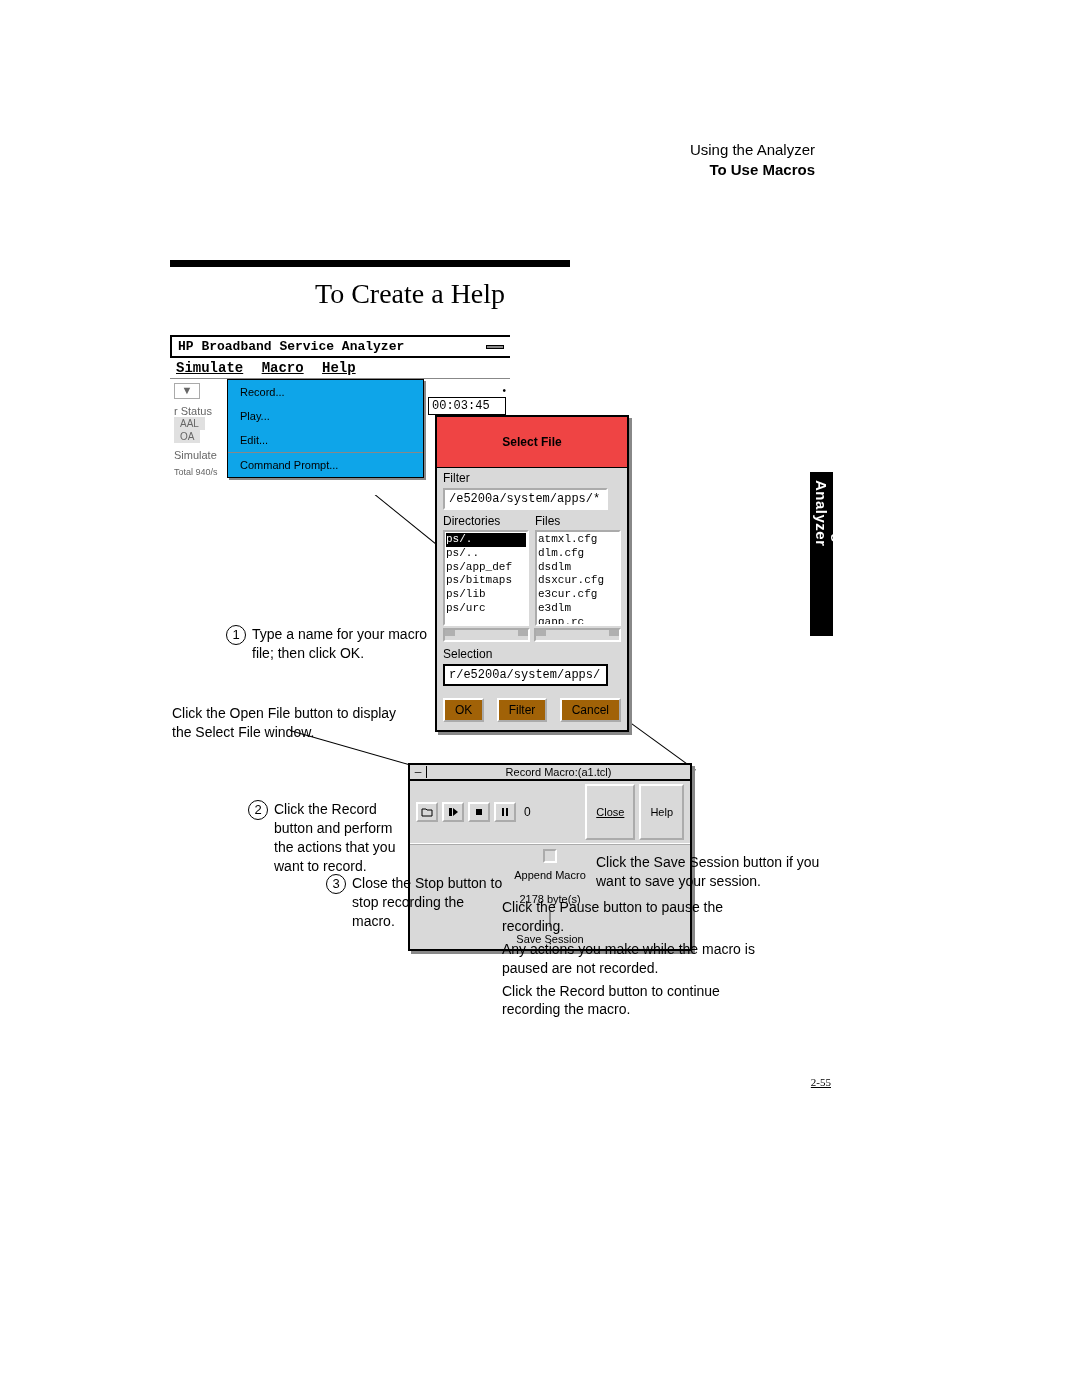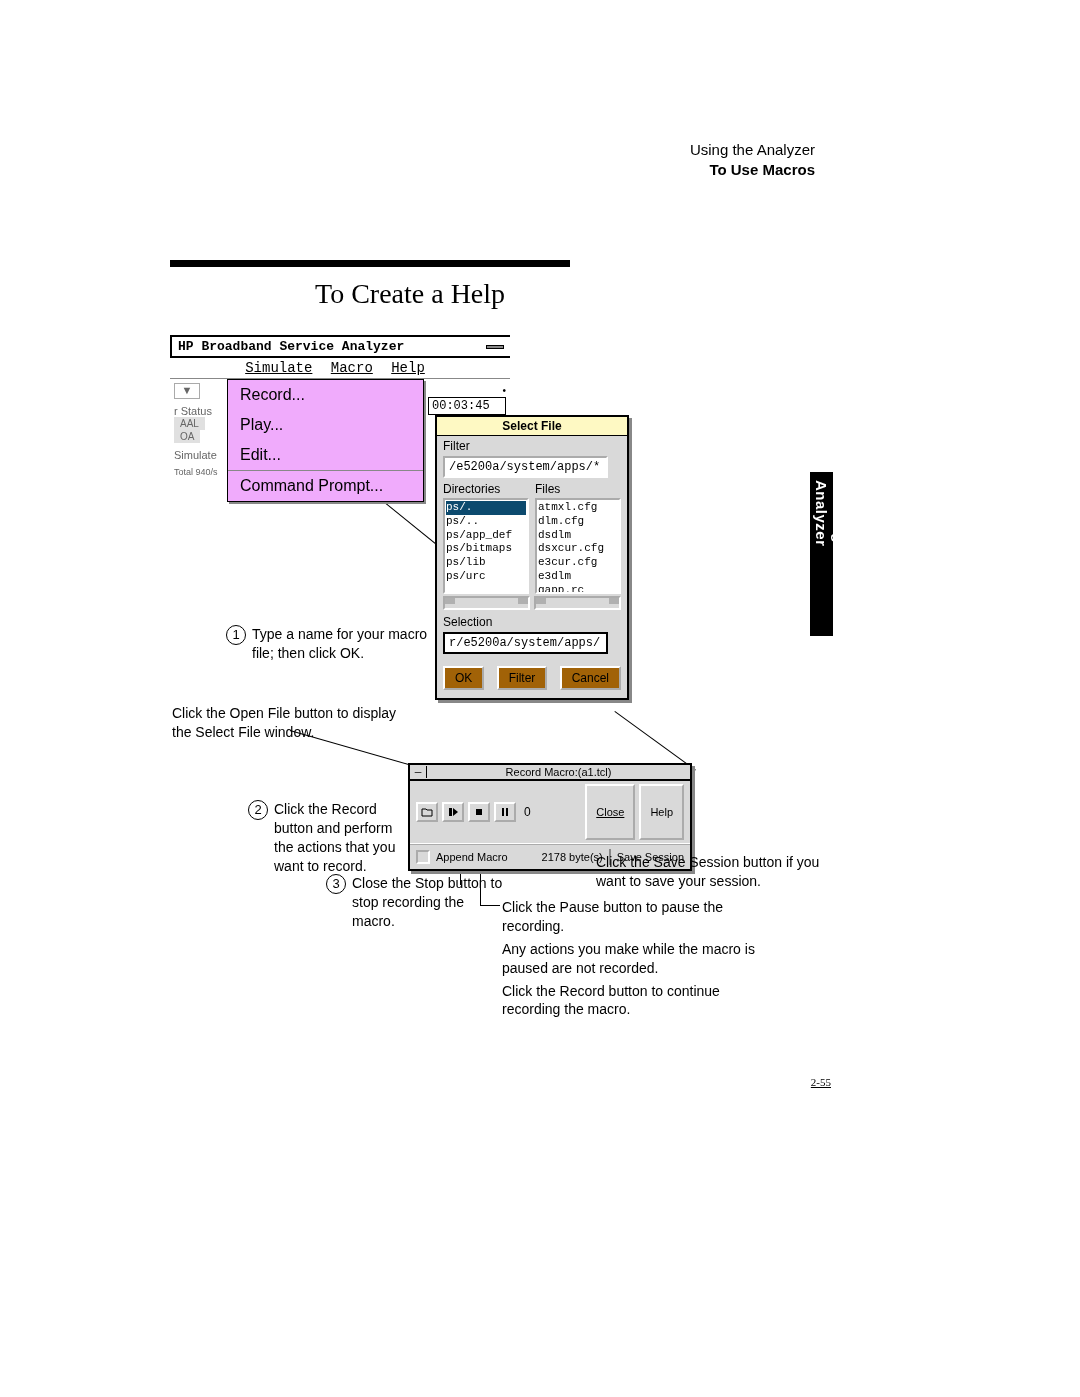--- a/index.html
+++ b/index.html
@@ -8,60 +8,60 @@
   .hdr .bold { font-weight:bold; }
   .sidetab { position:absolute; right:147px; top:472px; width:23px; height:164px; background:#000; color:#fff; }
   .sidetab .v { writing-mode:vertical-rl; text-orientation:mixed; font-family:Arial, Helvetica, sans-serif; font-weight:bold; font-size:15px; letter-spacing:0.5px; padding:8px 3px; }
   .sidetab .num { font-size:16px; }
   .rule { position:absolute; left:170px; top:260px; width:400px; height:7px; background:#000; }
   .title { position:absolute; left:315px; top:278px; font-size:28px; font-family:"Times New Roman", serif; }
   
   .mainwin { position:absolute; left:170px; top:335px; width:340px; height:160px; background:#fff; }
   .mw-tb { border:2px solid #000; border-right:none; font-family:"Courier New", monospace; font-weight:bold; font-size:13px; padding:2px 6px; display:flex; justify-content:space-between; align-items:center; }
   .mw-dash { display:inline-block; width:18px; height:4px; background:#888; box-shadow:inset 0 0 0 1px #000; }
-  .mw-menu { font-family:"Courier New", monospace; font-weight:normal; font-size:14px; padding:2px 6px; border-bottom:1px solid #888;text-align:center; }
+  .mw-menu { font-family:"Courier New", monospace; font-weight:bold; font-size:14px; padding:2px 6px; border-bottom:1px solid #888; }
   .mw-menu span { display:inline-block; margin-right:10px; }
   .mw-menu .u { text-decoration:underline; }
   .mw-body { display:flex; }
   .mw-left { width:100px; font-family:Arial,Helvetica,sans-serif; font-size:11px; color:#666; padding:4px 4px 0 4px; }
   .mw-left .tabrow span { display:inline-block; background:#e0e0e0; padding:1px 6px; margin-right:4px; font-size:10px; }
-  .mw-dropdown { position:relative; width:195px; background:#f0abfc; box-shadow:2px 2px 0 #888; border:1px solid #000; font-family:Arial, Helvetica, sans-serif; font-size:16px; }
+  .mw-dropdown { position:relative; width:195px; background:#0ea5e9; box-shadow:2px 2px 0 #888; border:1px solid #000; font-family:Arial, Helvetica, sans-serif; font-size:11px; }
   .mw-dropdown div { padding:6px 12px; }
   .mw-dropdown div + div { border-top:none; }
   .mw-right { flex:1; font-family:Arial,Helvetica,sans-serif; font-size:12px; padding:4px; }
   .mw-time input { width:70px; font-family:"Courier New",monospace; font-size:12px; border:1px solid #000; padding:1px 3px; }
   
   .selfile { position:absolute; left:435px; top:415px; width:190px; font-family:Arial,Helvetica,sans-serif; font-size:13px; background:#d9d9d9; border:2px solid #000; box-shadow:3px 3px 0 #888; }
-  .sf-title { text-align:center; font-weight:bold; font-size:12px; border-bottom:1px solid #000; padding:2px; background:#fef9c3; }
+  .sf-title { text-align:center; font-weight:bold; font-size:12px; border-bottom:1px solid #000; padding:18px; background:#ef4444; }
   .sf-row { padding:3px 6px; font-size:12px; }
   .sf-input { width:165px; font-family:"Courier New",monospace; font-size:12px; border:2px inset #fff; background:#fff; padding:2px 4px; margin:0 6px 4px 6px; box-sizing:border-box; }
   .sf-cols { display:flex; padding:0 6px; gap:6px; }
   .sf-cols .col { flex:1; }
   .sf-cols .lbl { font-size:12px; margin-bottom:2px; }
   .sf-list { border:2px inset #fff; background:#fff; height:90px; font-family:"Courier New",monospace; font-size:11px; overflow:hidden; padding:1px; line-height:1.25; }
-  .sf-list .sel { background:#0c4a6e; color:#fff; }
+  .sf-list .sel { background:#000000; color:#fff; }
   .sf-scroll { display:flex; gap:4px; padding:2px 6px; }
   .sf-scroll .sb { flex:1; height:10px; background:#d9d9d9; border:2px inset #fff; position:relative; }
   .sf-scroll .sb::before, .sf-scroll .sb::after { content:""; position:absolute; top:0; width:10px; height:6px; background:#b0b0b0; }
   .sf-scroll .sb::before { left:0; } .sf-scroll .sb::after { right:0; }
   .sf-btns { display:flex; justify-content:space-between; padding:8px 6px; }
   .sf-btns button { font-family:Arial,Helvetica,sans-serif; font-size:12px; padding:3px 10px; background:#a16207; border:2px outset #fff; cursor:pointer; }
   
   .rec { position:absolute; left:408px; top:763px; width:280px; font-family:Arial,Helvetica,sans-serif; font-size:12px; background:#d9d9d9; border:2px solid #000; box-shadow:3px 3px 0 #888; }
   .rec-title { display:flex; align-items:center; border-bottom:2px solid #000; }
   .rec-title .sys { width:16px; text-align:center; border-right:1px solid #000; font-family:"Courier New",monospace; font-size:11px; }
   .rec-title .txt { flex:1; text-align:center; font-size:11px; padding:1px 0; }
   .rec-row1 { display:flex; align-items:center; padding:3px 6px; gap:4px; border-bottom:2px ridge #fff; }
   .rec-row1 .icon { width:18px; height:16px; border:2px outset #fff; background:#d9d9d9; display:flex; align-items:center; justify-content:center; font-size:10px; }
   .rec-row1 .icon svg { width:12px; height:12px; }
   .rec-row1 .count { font-size:12px; margin-left:4px; }
   .rec-row1 .spacer { flex:1; }
   .rec-row1 button { font-family:Arial,Helvetica,sans-serif; font-size:11px; padding:20px 9px; background:#d9d9d9; border:2px outset #fff; cursor:pointer; }
   .rec-row1 .close { text-decoration:underline; }
-  .rec-row2 { display:flex; align-items:center; padding:4px 6px; gap:6px; font-size:11px; }
+  .rec-row2 { display:flex; align-items:center; padding:4px 6px; gap:6px; font-size:11px;flex-direction:column; }
   .rec-row2 .chk { width:10px; height:10px; background:#d9d9d9; border:2px inset #fff; display:inline-block; }
   .rec-row2 .sep { width:2px; height:16px; background:#888; }
   
   .ann { position:absolute; font-family:Arial, Helvetica, sans-serif; font-size:14px; line-height:1.35; }
   .circnum { display:inline-flex; width:18px; height:18px; border:1.5px solid #000; border-radius:50%; align-items:center; justify-content:center; font-size:13px; margin-right:6px; flex-shrink:0; }
   .annflex { display:flex; }
   .pagenum { position:absolute; right:149px; top:1076px; font-family:"Times New Roman", serif; font-size:11px;text-decoration:underline; }
   
   .line { position:absolute; background:#000; }
   .diag { position:absolute; border-top:1px solid #000; transform-origin:left top; }

